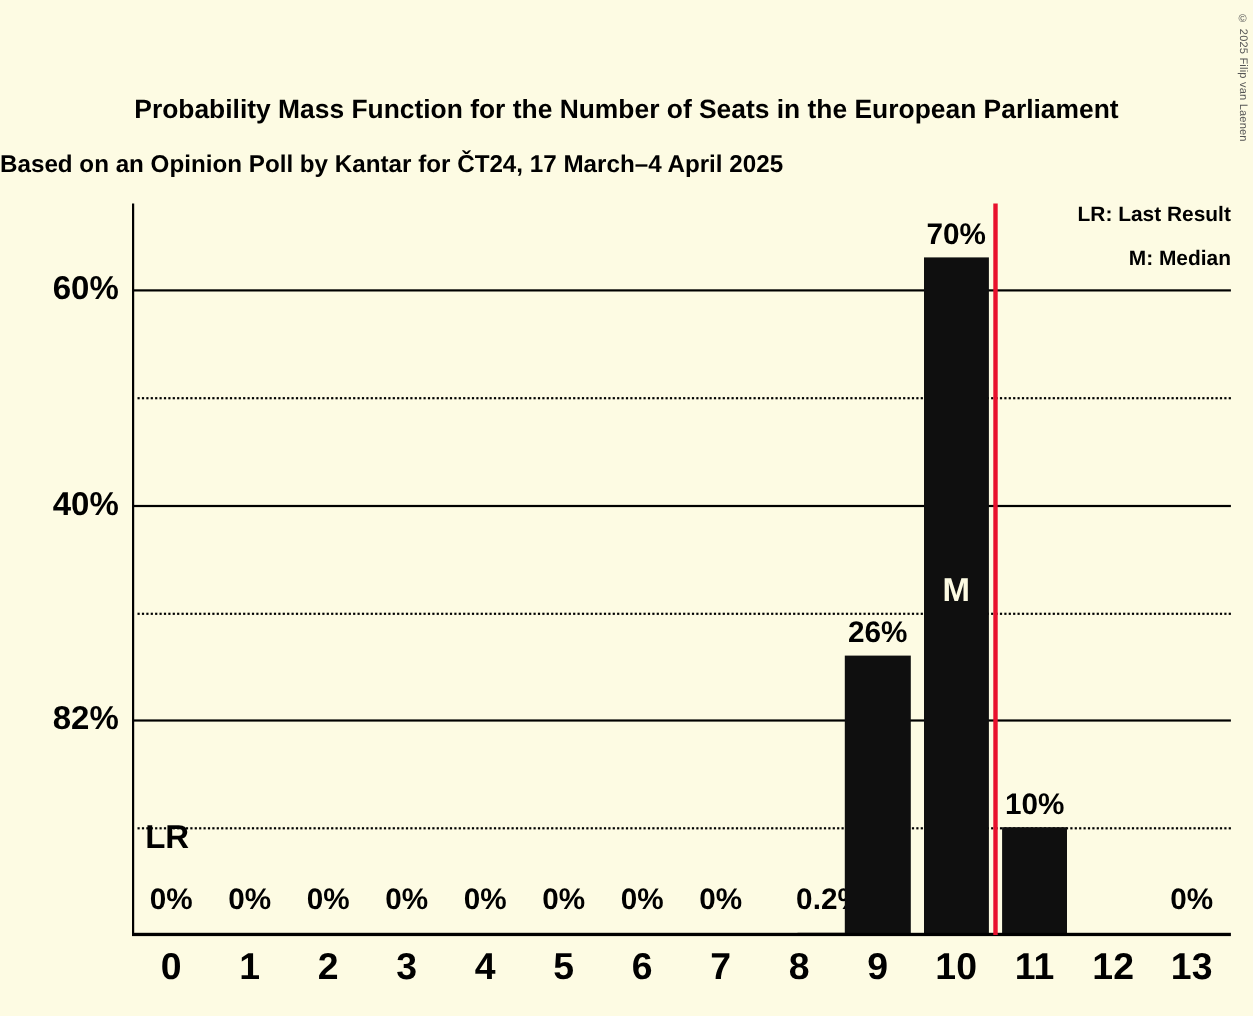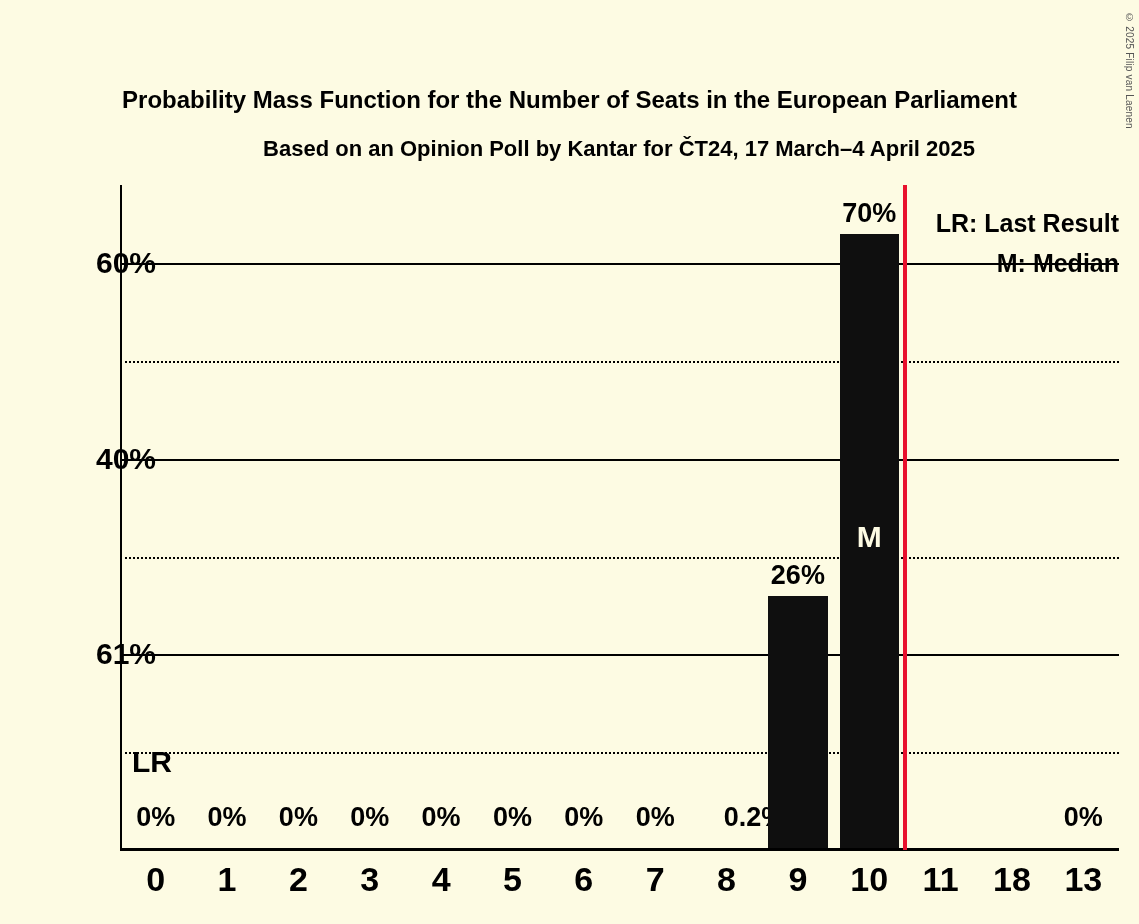--- a/index.html
+++ b/index.html
@@ -46,21 +46,21 @@
     width: 1139px;
     text-align: center;
     font-size: 24px;
     font-weight: bold;
   }
   .subtitle2 {
     position: absolute;
     top: 136px;
     left: 0;
     width: 975px;
-    text-align: right;
+    text-align: left;
     font-size: 22px;
     font-weight: bold;
   }
   
   .plot {
     position: absolute;
     left: 120px;
     top: 185px;
     width: 999px;
     height: 665px;
@@ -92,21 +92,20 @@
     border-top: 2px dotted #000;
   }
   .ylabel {
     position: absolute;
     right: 1029px;
     width: 100px;
     text-align: right;
     font-size: 30px;
     font-weight: bold;
     transform: translateY(-50%);
-    padding-left: 48px;
   }
   .bars {
     position: absolute;
     left: 120px;
     top: 185px;
     width: 999px;
     height: 665px;
   }
   .barcell {
     position: absolute;
@@ -159,23 +158,22 @@
   }
   .lr-label {
     position: absolute;
     font-size: 30px;
     font-weight: bold;
   }
   .legend {
     position: absolute;
     right: 20px;
     text-align: right;
-    font-size: 25px;
-    font-weight: bold;
-    margin-top: 24px;
+    font-size: 19px;
+    font-weight: bold;
   }
   .legend.l1 { top: 185px; }
   .legend.l2 { top: 225px; }
 </style>
 </head>
 <body>
 
 <div class="page">
 
   <div class="copyright">© 2025 Filip van Laenen</div>
@@ -226,46 +224,50 @@
         </div>
         <div class="barcell" style="left: 642.214px; width: 71.3571px;">
           <div class="bar" style="height: 254.265px; background: rgb(15, 15, 15);"></div>
           <div class="barvalue" style="top: 374.735px;">26%</div>
         </div>
         <div class="barcell" style="left: 713.571px; width: 71.3571px;">
           <div class="bar" style="height: 616.103px; background: rgb(15, 15, 15);"></div>
           <div class="barvalue" style="top: 12.8971px;">70%</div>
           <div class="median-mark" style="top: 334.949px;">M</div>
         </div>
+        <div class="barcell" style="left: 784.929px; width: 71.3571px;">
+          <div class="bar" style="height: 97.7941px; background: rgb(15, 15, 15);"></div>
+          <div class="barvalue" style="top: 531.206px;">10%</div>
+        </div>
         <div class="barcell" style="left: 927.643px; width: 71.3571px;">
           <div class="barvalue" style="top: 617px;">0%</div>
         </div>
       </div>
   </div>
 
   <div class="axis-y"></div>
   <div class="axis-x"></div>
 
   <div id="ylabels">
-      <div class="ylabel" style="position: absolute; left: 0px; width: 108px; text-align: right; top: 654.412px;">61%</div>
+      <div class="ylabel" style="position: absolute; left: 0px; width: 108px; text-align: right; top: 654.412px;">82%</div>
       <div class="ylabel" style="position: absolute; left: 0px; width: 108px; text-align: right; top: 458.824px;">40%</div>
       <div class="ylabel" style="position: absolute; left: 0px; width: 108px; text-align: right; top: 263.235px;">60%</div>
     </div>
   <div class="xlabels" id="xlabels">
       <div class="xlabel" style="left: 0px; width: 71.3571px;">0</div>
       <div class="xlabel" style="left: 71.3571px; width: 71.3571px;">1</div>
       <div class="xlabel" style="left: 142.714px; width: 71.3571px;">2</div>
       <div class="xlabel" style="left: 214.071px; width: 71.3571px;">3</div>
       <div class="xlabel" style="left: 285.429px; width: 71.3571px;">4</div>
       <div class="xlabel" style="left: 356.786px; width: 71.3571px;">5</div>
       <div class="xlabel" style="left: 428.143px; width: 71.3571px;">6</div>
       <div class="xlabel" style="left: 499.5px; width: 71.3571px;">7</div>
       <div class="xlabel" style="left: 570.857px; width: 71.3571px;">8</div>
       <div class="xlabel" style="left: 642.214px; width: 71.3571px;">9</div>
       <div class="xlabel" style="left: 713.571px; width: 71.3571px;">10</div>
       <div class="xlabel" style="left: 784.929px; width: 71.3571px;">11</div>
-      <div class="xlabel" style="left: 856.286px; width: 71.3571px;">18</div>
+      <div class="xlabel" style="left: 856.286px; width: 71.3571px;">12</div>
       <div class="xlabel" style="left: 927.643px; width: 71.3571px;">13</div>
     </div>
 
 <div class="lr-line" style="left: 902.929px; top: 185px; width: 4px; height: 665px; background: rgb(232, 17, 45);"></div>
     <div class="lr-label" style="left: 132px; top: 745px;">LR</div>
   </div>
 
 </body></html>

